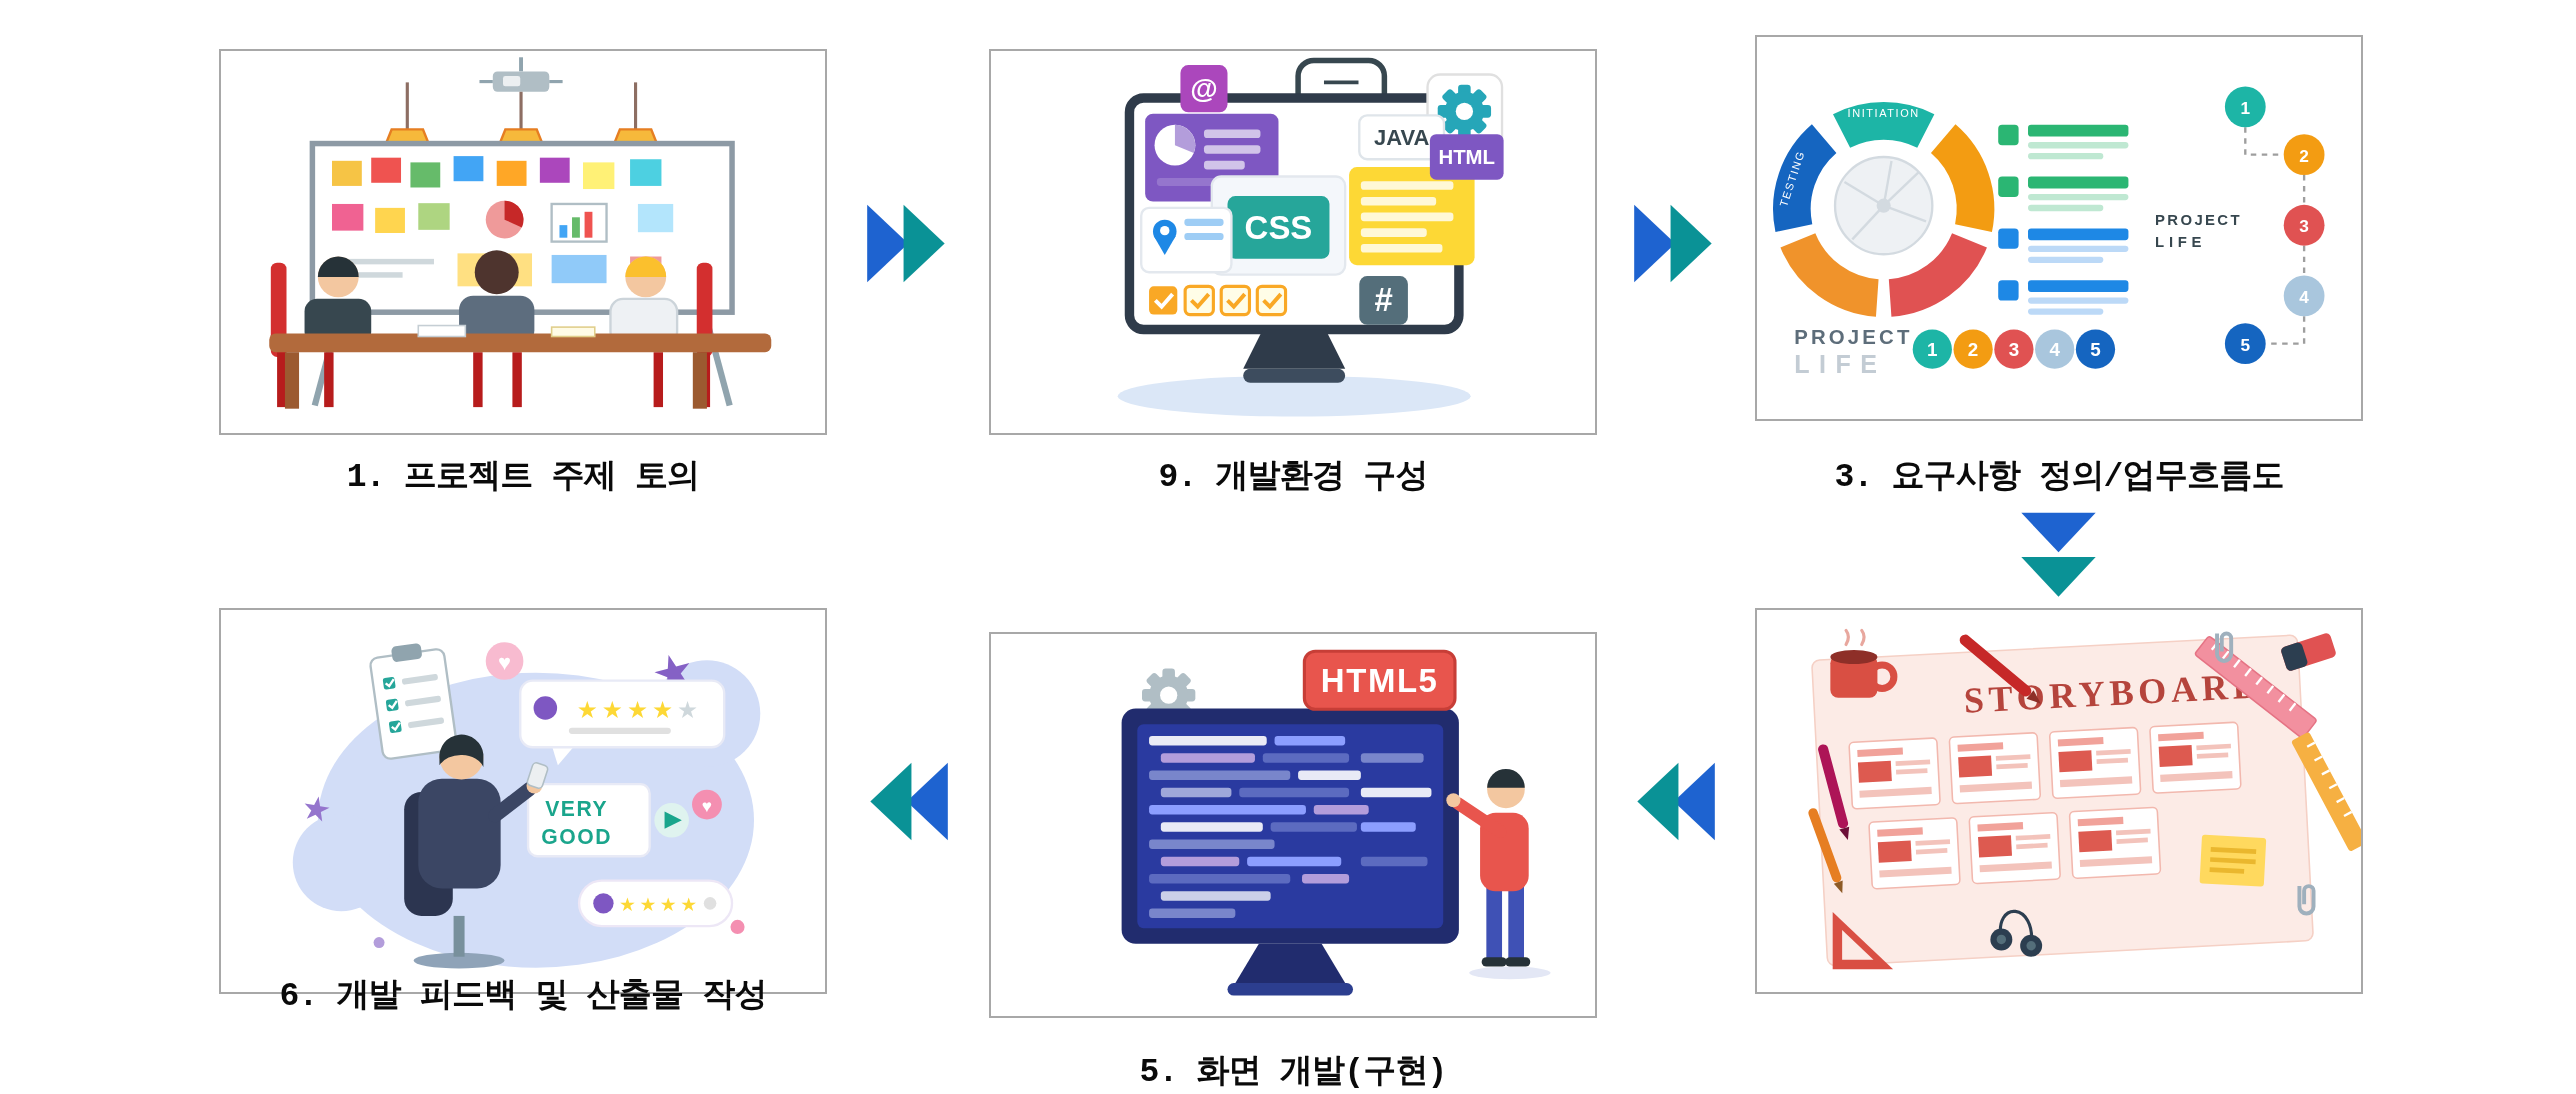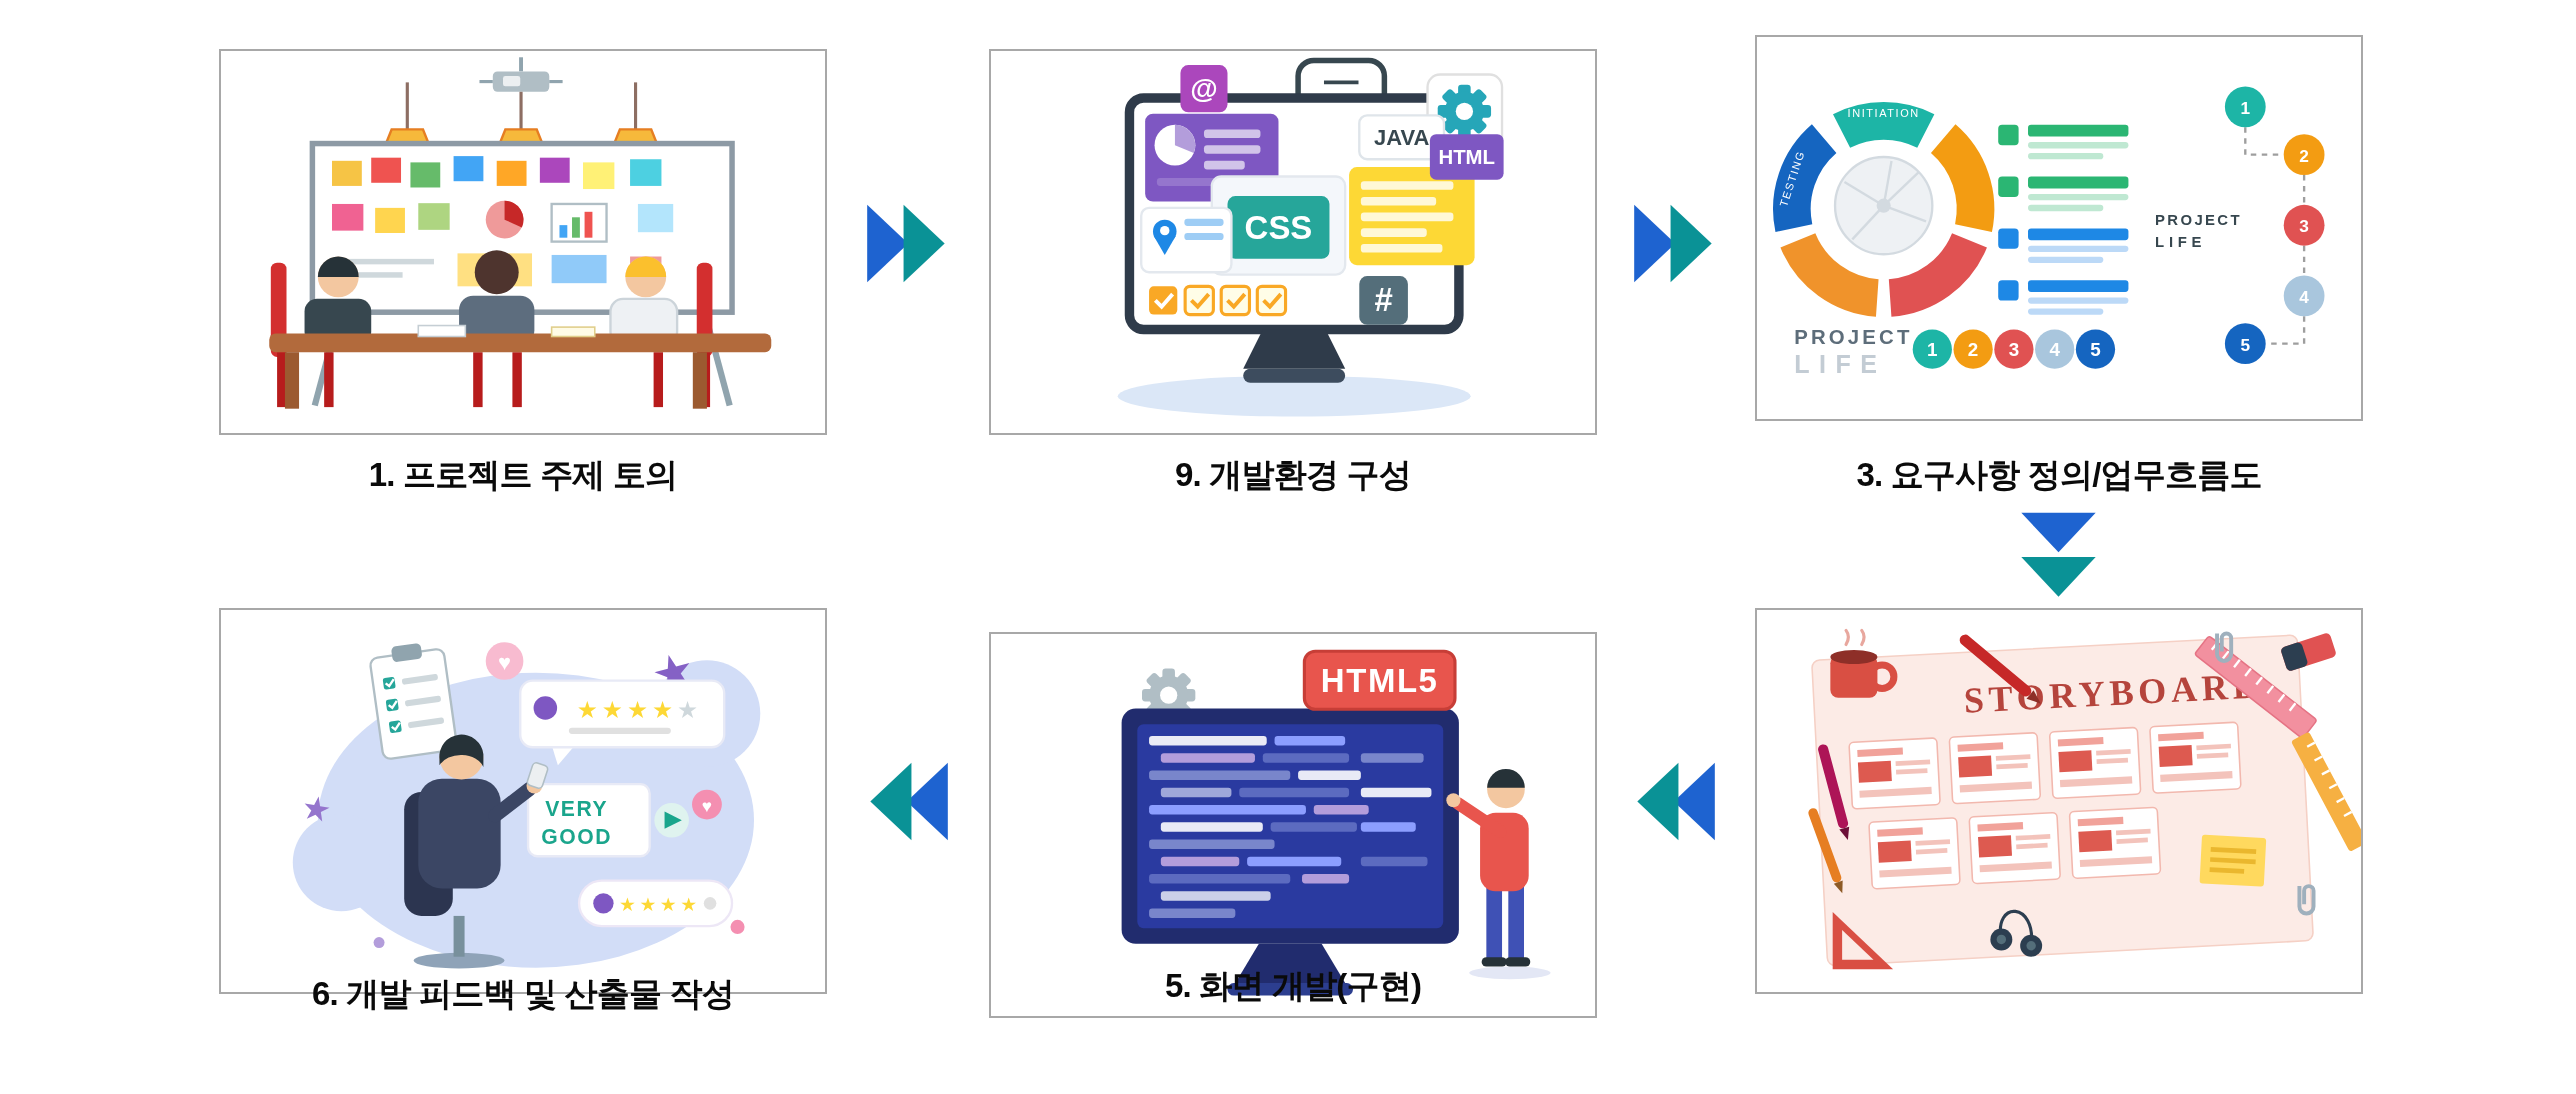--- a/index.html
+++ b/index.html
@@ -6,21 +6,21 @@
   html,body { background:#ffffff; }
   body { font-family:"Liberation Sans", sans-serif; }
   .canvas { position:relative; width:2576px; height:1095px; background:#ffffff; overflow:hidden; }
   .step-box {
     position:absolute; width:608px; height:386px;
     background:#ffffff; border:2.4px solid #a8a8a8;
   }
   .step-box svg { width:100%; height:100%; display:block; }
   .step-label {
     position:absolute; width:608px; text-align:center;
-    font-weight:700; font-size:33px; color:#0a0a0a; letter-spacing:-0.8px;
+    font-weight:700; font-size:33px; color:#0a0a0a; letter-spacing:-0.8px;font-family:Liberation Mono, monospace;
   }
   .arrow { position:absolute; }
   svg text { font-family:"Liberation Sans", sans-serif; }
   .serif-text { font-family:"Liberation Serif", serif; }
 </style>
 </head>
 <body>
 
 <div class="canvas">
 
@@ -512,21 +512,21 @@
         <rect x="392" y="196" width="20" height="30" rx="5" fill="#eceff1" stroke="#b0bec5" stroke-width="2" transform="rotate(18 402 211)"></rect>
         <circle cx="305" cy="188" r="28" fill="#f3c7a0"></circle>
         <path d="M277 190 A28 28 0 0 1 333 184 L333 200 A30 22 0 0 0 277 198 Z" fill="#263238"></path>
       </g>
     </svg>
   </div>
 
   <div class="step-label" style="left:219px;top:453px">1. 프로젝트 주제 토의</div>
   <div class="step-label" style="left:989px;top:453px">9. 개발환경 구성</div>
   <div class="step-label" style="left:1755px;top:453px">3. 요구사항 정의/업무흐름도</div>
-  <div class="step-label" style="left:989px;top:964px">5. 화면 개발(구현)</div>
+  <div class="step-label" style="left:989px;top:1048px">5. 화면 개발(구현)</div>
   <div class="step-label" style="left:219px;top:972px">6. 개발 피드백 및 산출물 작성</div>
 
   <svg class="arrow" style="left:864px;top:200px" width="87" height="87" viewBox="0 0 110 110">
     <polygon points="4,6 56,55 4,104" fill="#1e63d0"></polygon>
     <polygon points="50,6 102,55 50,104" fill="#0a9296"></polygon>
   </svg>
   <svg class="arrow" style="left:1631px;top:200px" width="87" height="87" viewBox="0 0 110 110">
     <polygon points="4,6 56,55 4,104" fill="#1e63d0"></polygon>
     <polygon points="50,6 102,55 50,104" fill="#0a9296"></polygon>
   </svg>

